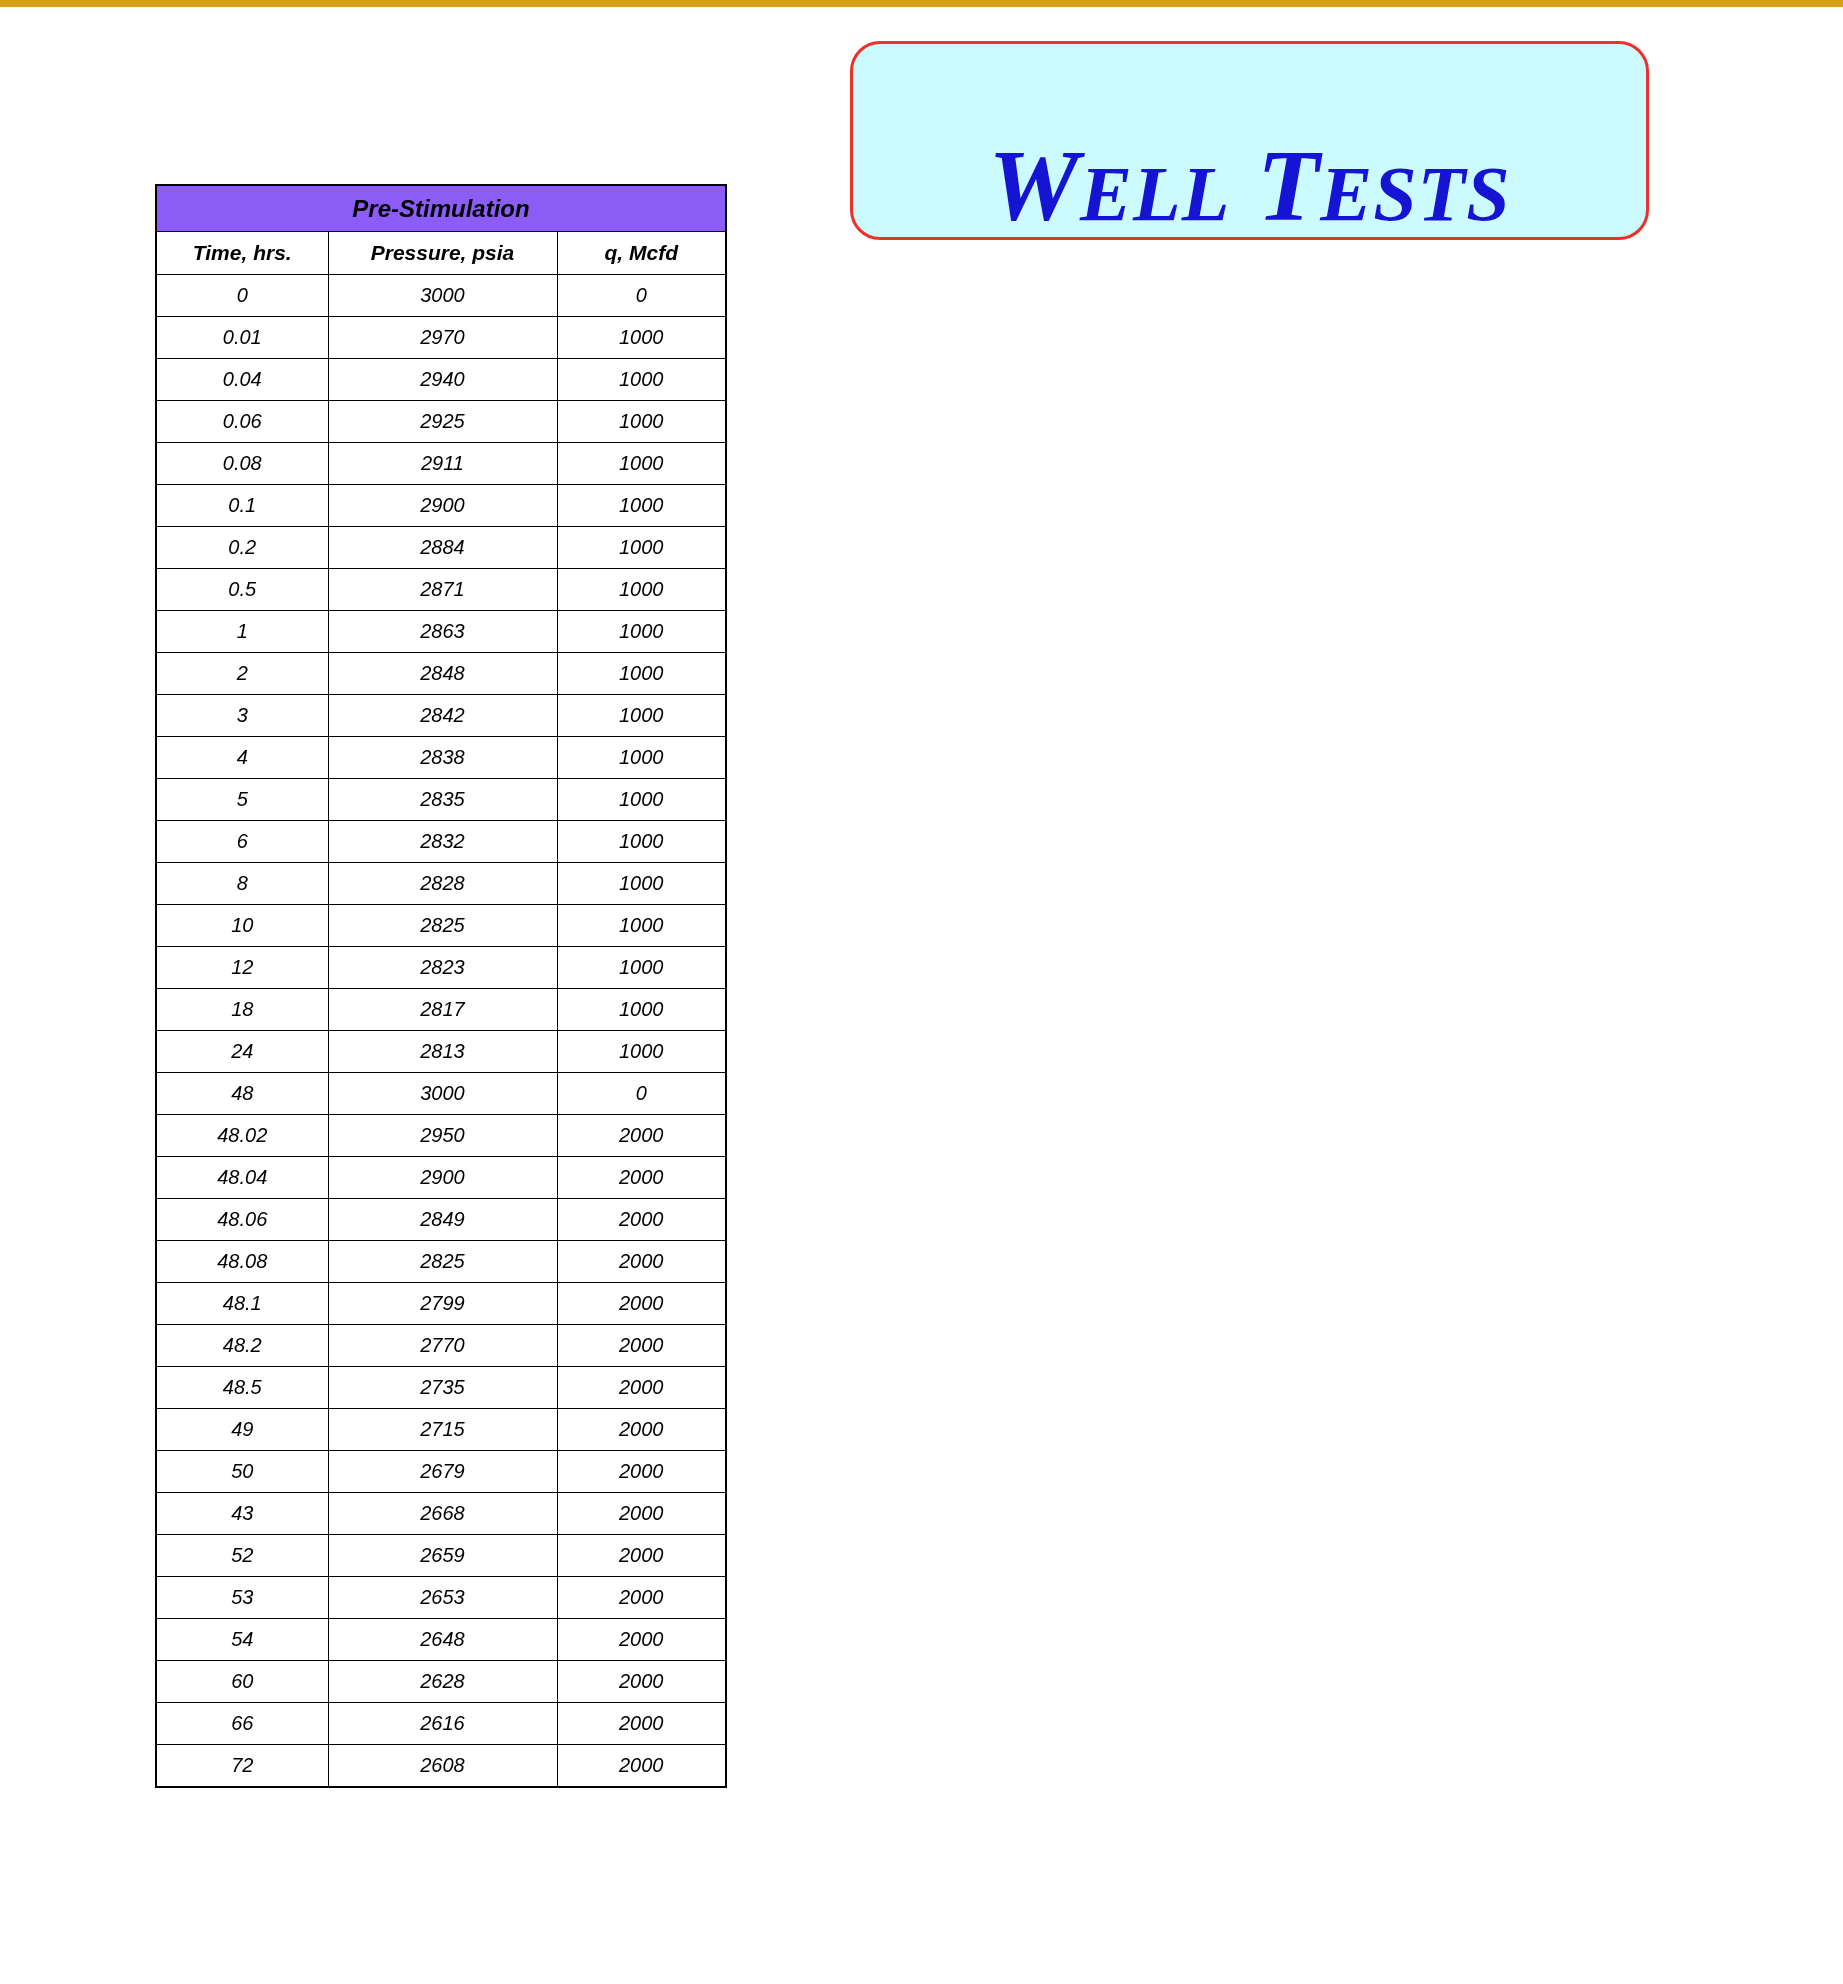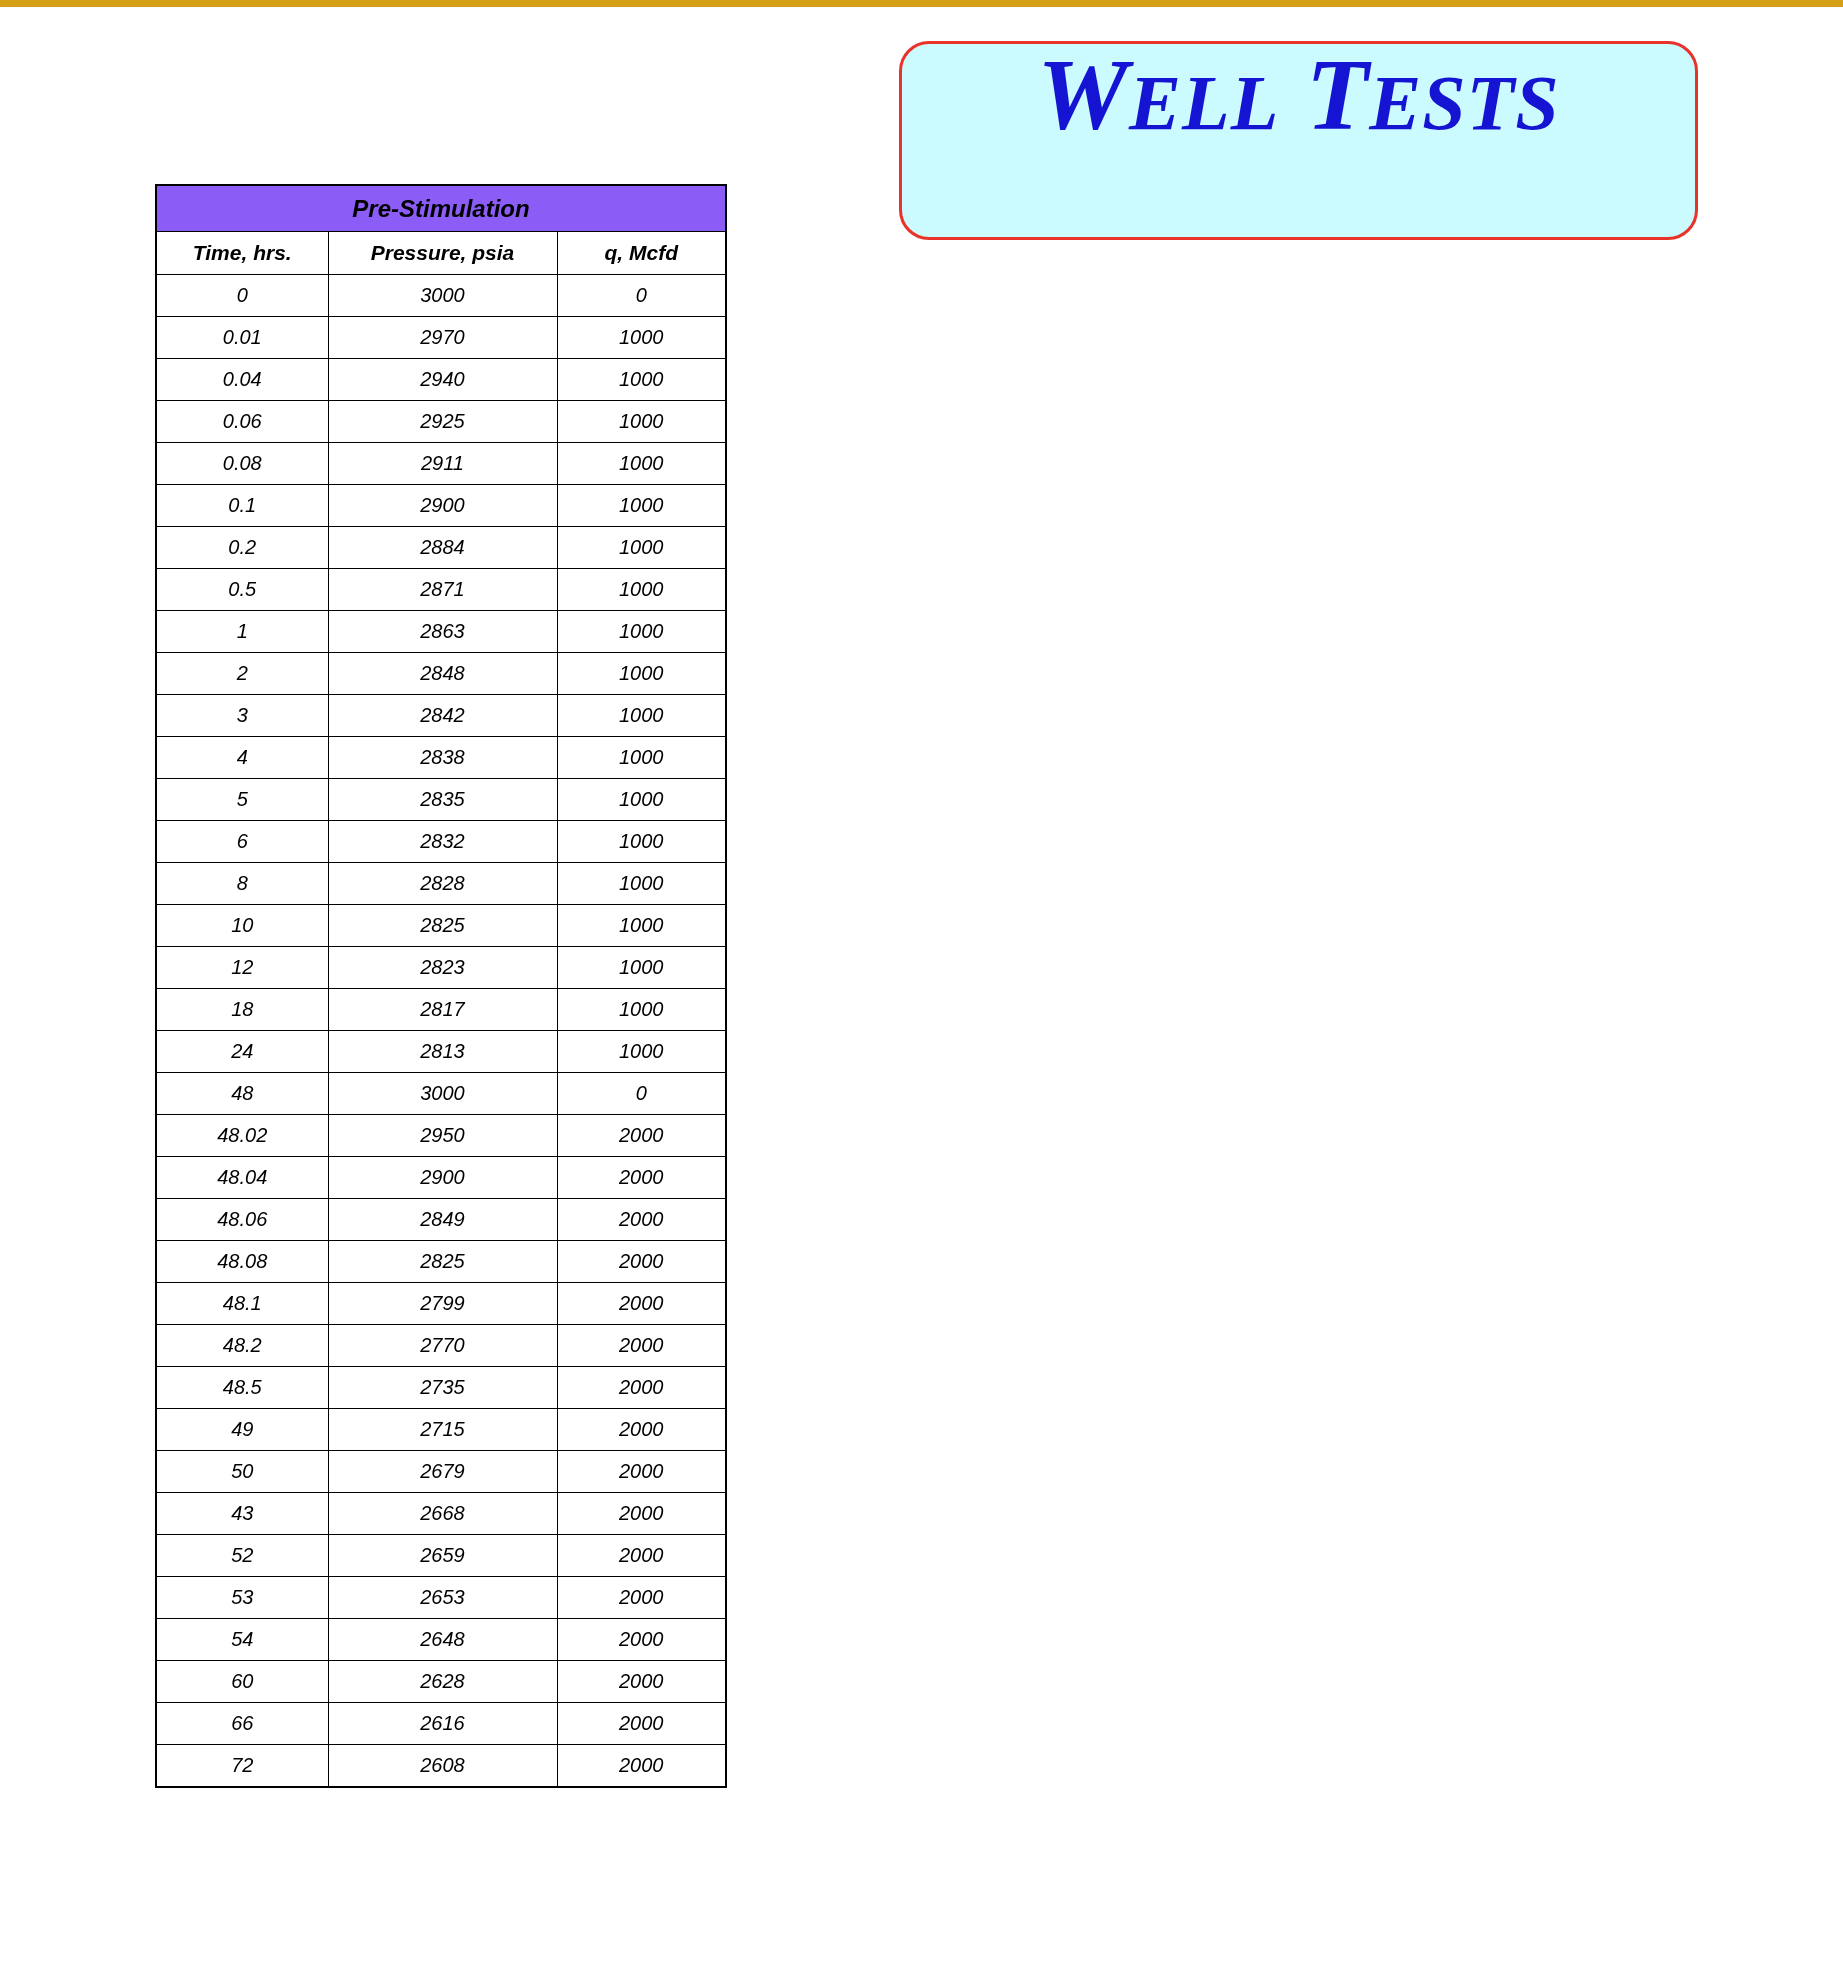--- a/index.html
+++ b/index.html
@@ -18,30 +18,30 @@
     position: absolute;
     top: 0;
     left: 0;
     width: 1844px;
     height: 7.3px;
     background: #d4a017;
   }
   
   .title-badge {
     position: absolute;
-    left: 899px;
+    left: 850px;
     top: 41px;
     width: 799px;
     height: 199px;
     background: #ccfbff;
     border: 3.7px solid #e8322a;
     border-radius: 30px;
     box-sizing: border-box;
     display: flex;
-    align-items: flex-start;
+    align-items: flex-end;
     justify-content: center;
   }
   .title-text {
     font-family: "Liberation Serif", serif;
     font-style: italic;
     font-weight: bold;
     color: #1414d2;
     font-size: 102px;
     letter-spacing: 1px;
     line-height: 1;

